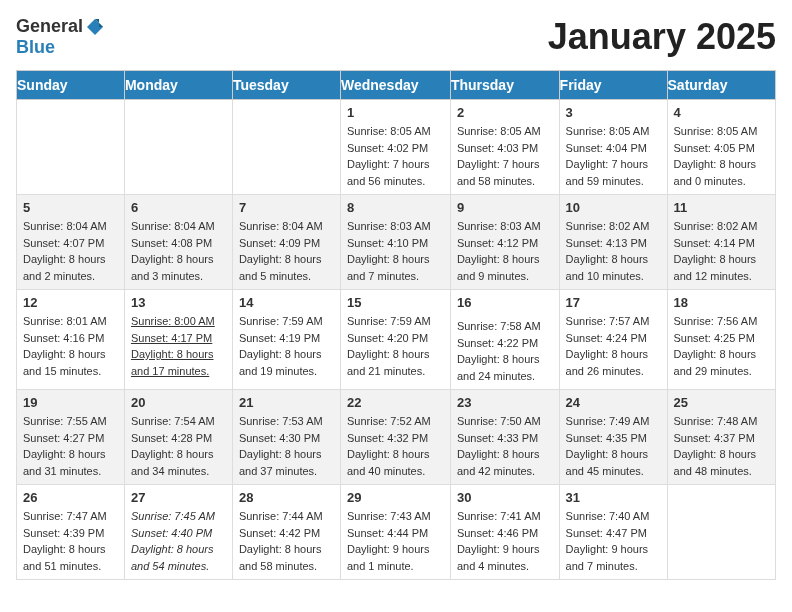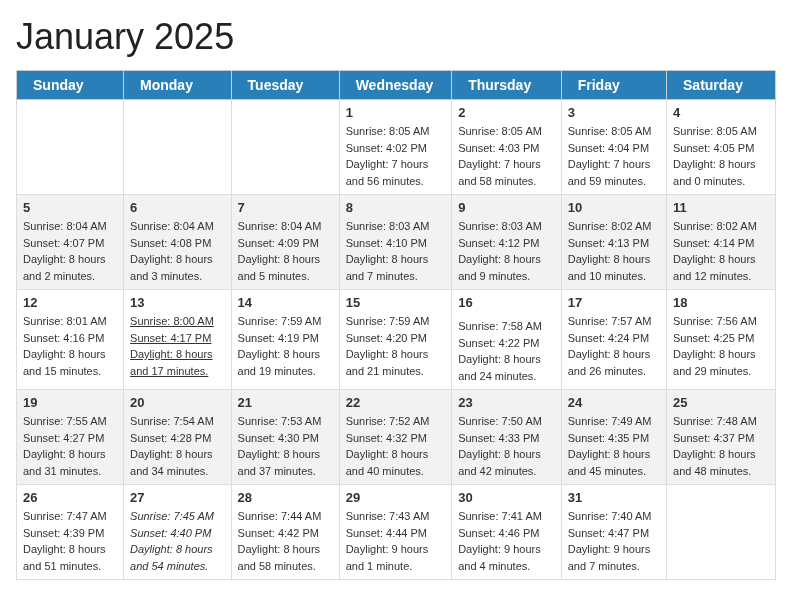--- a/index.html
+++ b/index.html
@@ -38,36 +38,36 @@
     .logo-icon {
       width: 20px;
       height: 20px;
       margin-left: 2px;
     }
     .title-area {
       text-align: right;
     }
     .main-title {
       font-size: 36px;
-      font-weight: normal;
+      font-weight: bold;
       color: #222;
     }
     .subtitle {
       font-size: 16px;
       color: #444;
     }
     .calendar {
       width: 100%;
       border-collapse: collapse;
     }
     .calendar th {
       background-color: #2980b9;
       color: #fff;
       text-align: left;
-      padding: 6px 16px;
+      padding: 6px 0;
       font-size: 14px;
       border: 1px solid #ccc;
     }
     .calendar td {
       vertical-align: top;
       border: 1px solid #ddd;
       padding: 5px 6px;
       font-size: 11px;
       color: #333;
       width: 113px;
@@ -89,20 +89,32 @@
       background: #f2f2f2;
     }
     .row-white td {
       background: #fff;
     }
   </style>
 </head>
 <body>
 
 <div class="header-area">
+  <div class="logo">
+    <div class="logo-text">
+      <span class="logo-general">General</span>
+      <svg class="logo-icon" viewBox="0 0 20 20">
+        <polygon points="10,2 18,10 10,18 2,10" fill="#2980b9"></polygon>
+        <polygon points="10,2 18,10 14,10 14,2" fill="#1a5f8a"></polygon>
+      </svg>
+    </div>
+    <div>
+      <span class="logo-blue">Blue</span>
+    </div>
+  </div>
   <div class="title-area">
     <div class="main-title">January 2025</div>
   </div>
 </div>
 
 <table class="calendar">
   <thead>
     <tr>
     <th>Sunday</th>
         <th>Monday</th>

